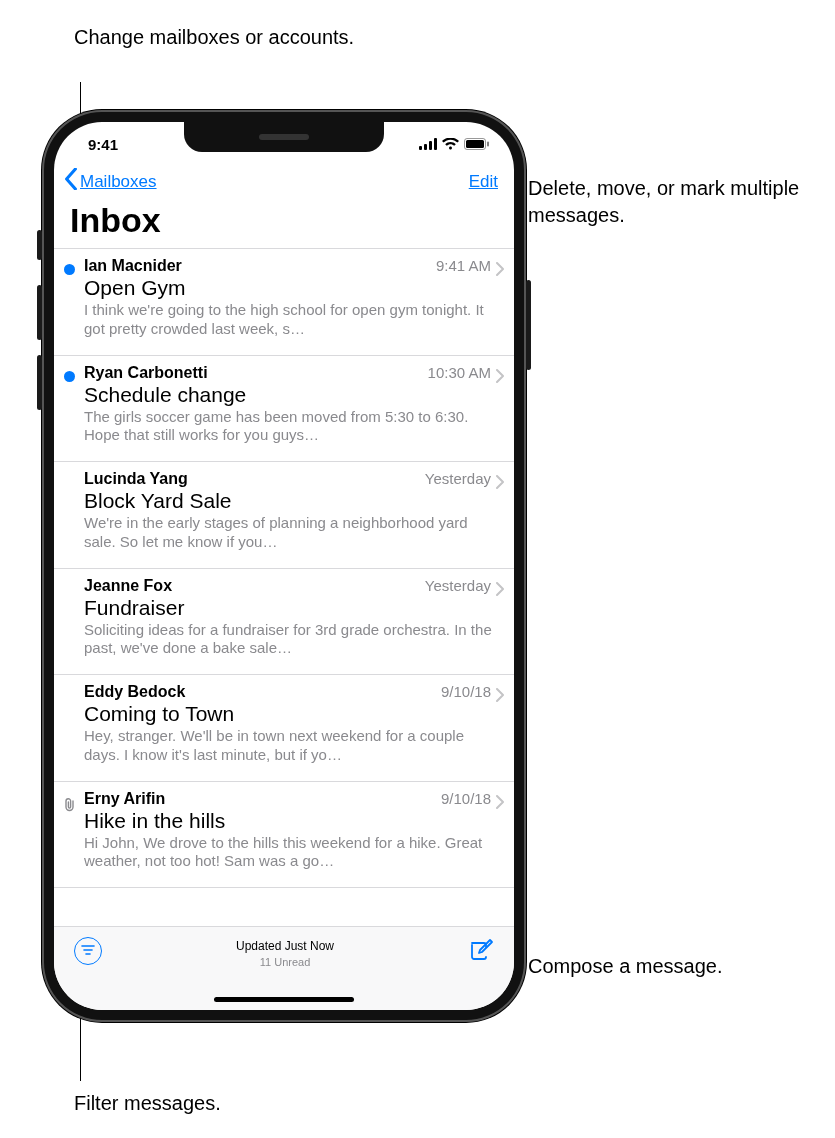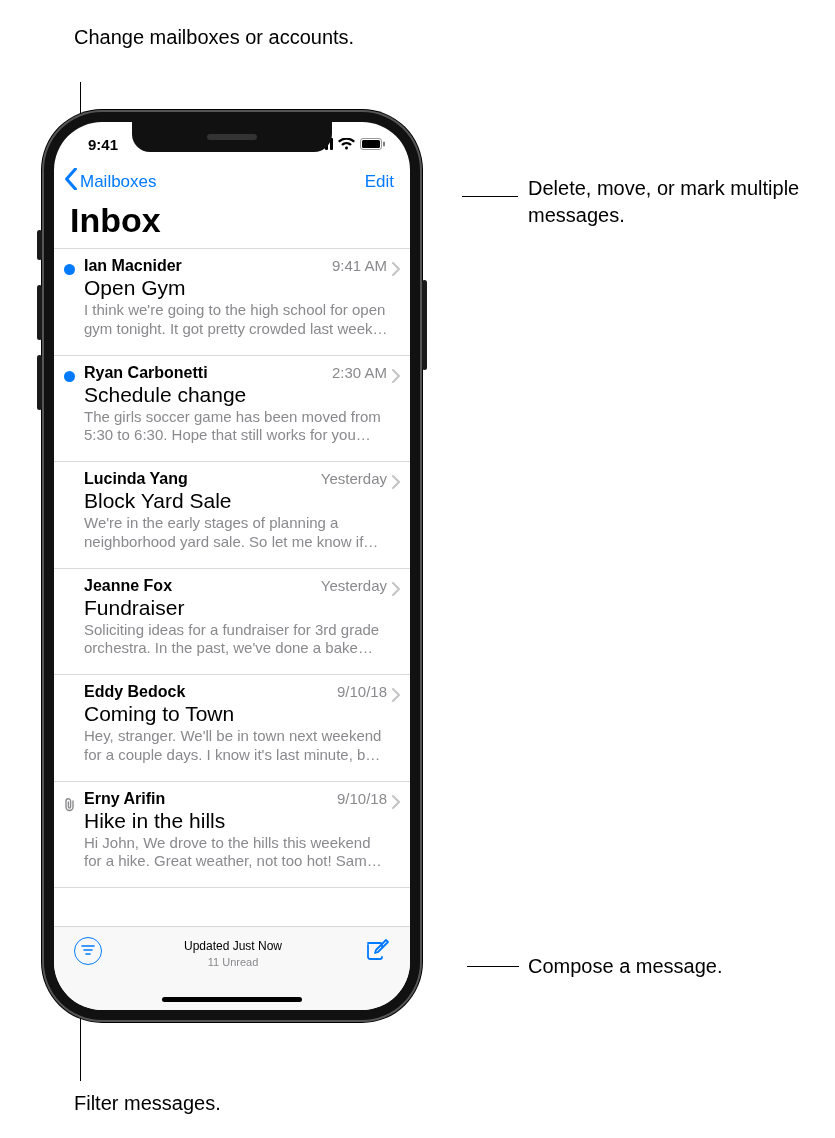--- a/index.html
+++ b/index.html
@@ -8,21 +8,21 @@
     background: #fff;
     width: 835px;
     height: 1138px;
     position: relative;
   }
   
   .phone-frame {
     position: absolute;
     left: 42px;
     top: 110px;
-    width: 380px;
+    width: 484px;
     height: 912px;
     background: #111;
     border-radius: 60px;
     padding: 12px;
     box-shadow: inset 0 0 0 2px #555, 0 0 0 1px #000;
   }
   .phone-frame::before,
   .phone-frame::after {
     content: "";
     position: absolute;
@@ -89,20 +89,21 @@
   .status-right { display: flex; align-items: center; gap: 5px; }
   .status-right svg { display:block; }
   
   .nav-bar {
     display: flex;
     justify-content: space-between;
     align-items: center;
     padding: 2px 16px 6px 10px;
     font-size: 17px;
     color: #007aff;
+    text-decoration: underline;
   }
   .nav-back { display:flex; align-items:center; gap:2px; cursor:pointer; }
   .nav-edit { cursor:pointer; }
   .large-title {
     font-size: 34px;
     font-weight: 700;
     padding: 0 16px 8px;
     color:#000;
   }
   
@@ -293,21 +294,21 @@
               <path d="M1 1 L7 7 L1 13" stroke="#c4c4c6" stroke-width="2" fill="none" stroke-linecap="round" stroke-linejoin="round"></path>
             </svg></div>
         </div>
         <div class="row">
           <div class="row-gutter">
             <div class="unread-dot"></div>
           </div>
           <div class="row-body">
             <div class="row-top">
               <div class="sender">Ryan Carbonetti</div>
-              <div class="time">2:30 AM</div>
+              <div class="time">10:30 AM</div>
             </div>
             <div class="subject">Schedule change</div>
             <div class="preview">The girls soccer game has been moved from 5:30 to 6:30. Hope that still works for you guys…</div>
           </div>
           <div class="chev"><svg width="8" height="14" viewBox="0 0 8 14">
               <path d="M1 1 L7 7 L1 13" stroke="#c4c4c6" stroke-width="2" fill="none" stroke-linecap="round" stroke-linejoin="round"></path>
             </svg></div>
         </div>
         <div class="row">
           <div class="row-gutter"></div>

